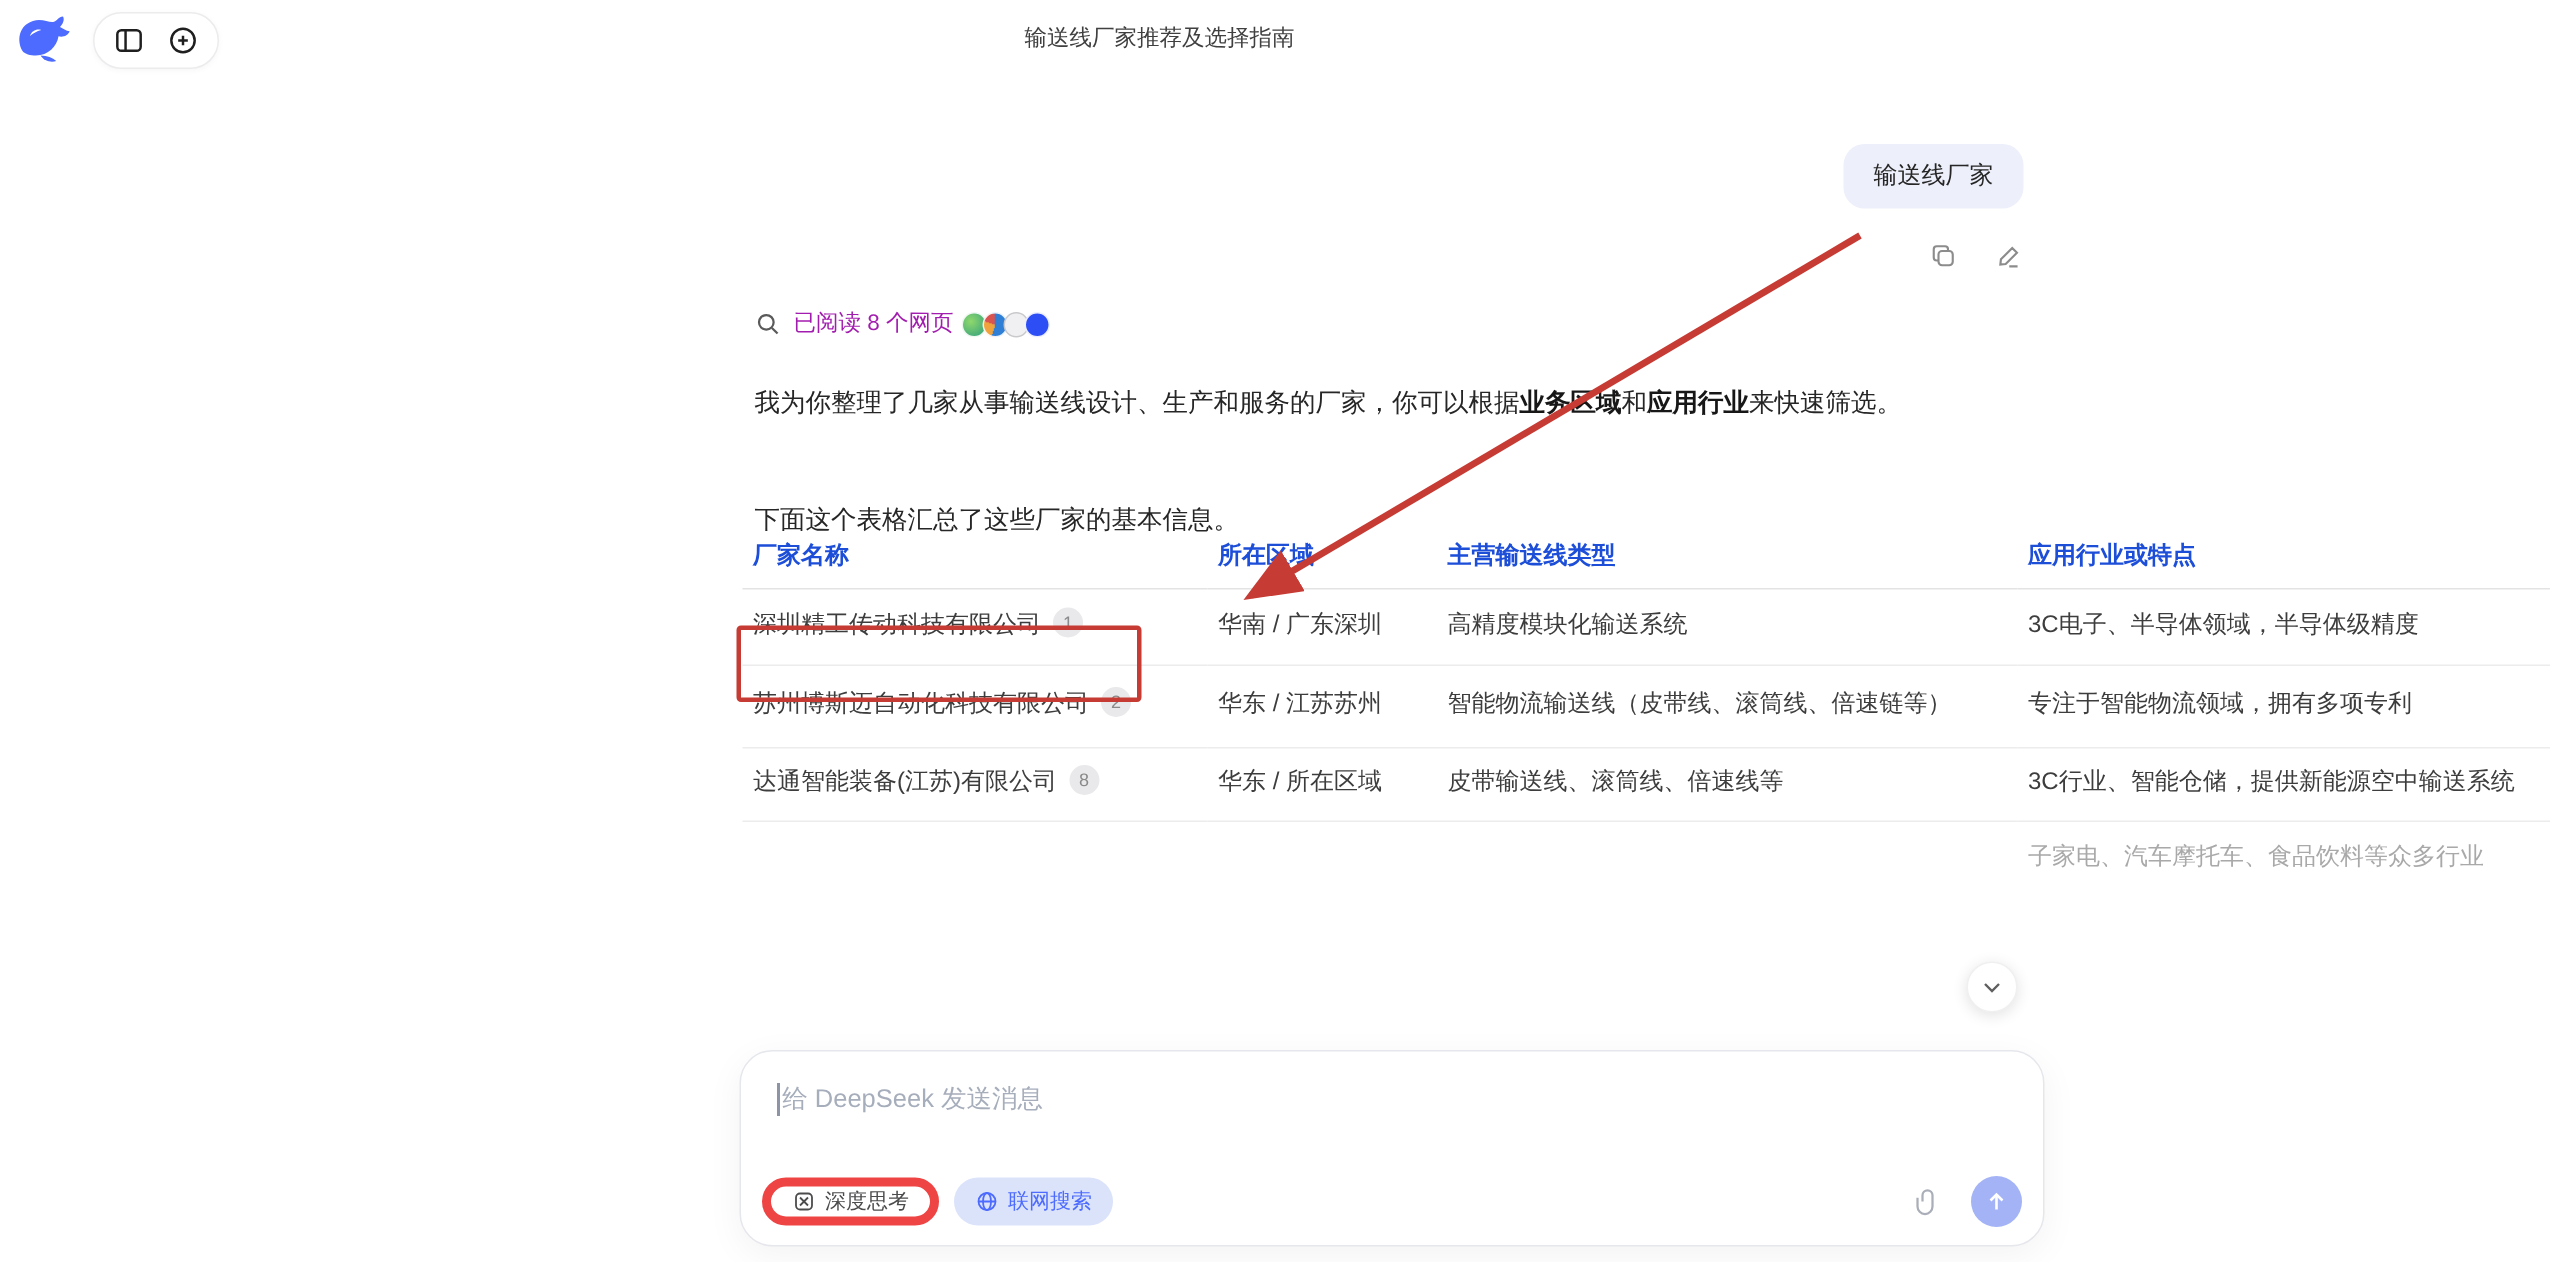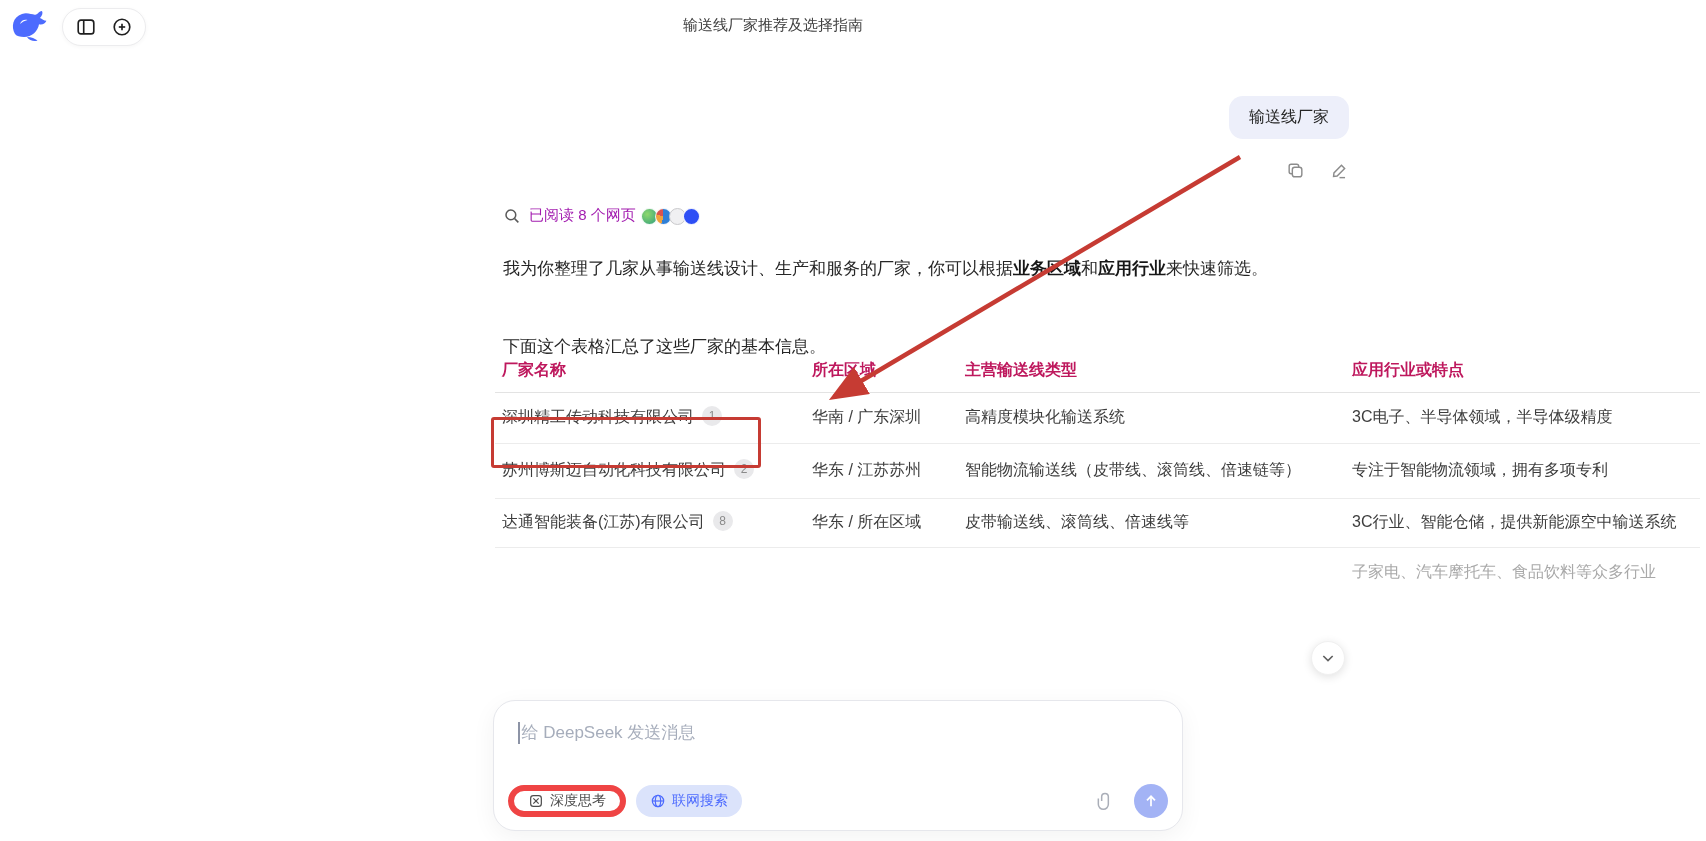--- a/index.html
+++ b/index.html
@@ -33,21 +33,21 @@
   .fav-gray  { background:#f0f0f2; border:1px solid #c9c9cc; }
   .fav-baidu { background:#2d4ef5; }
   .para { left:503px; width:1100px; font-size:17px; line-height:1.55; color:#262626; }
   .p1 { top:256px; }
   .p2 { top:318px;margin-top:16px; }
   .para b { font-weight:bold; color:#171717; }
 
   
   .tablewrap { left:495px; top:350px; width:1205px; }
   table { border-collapse:collapse; table-layout:fixed; width:1205px; }
-  th { text-align:left; font-size:16px; color:#be185d; font-weight:bold;
+  th { text-align:left; font-size:16px; color:#1d4ed8; font-weight:bold;
     border-bottom:1px solid #e3e3e3; height:42px; vertical-align:middle; }
   td { font-size:16px; color:#3d3d3d; border-bottom:1px solid #ececec;
     vertical-align:middle; line-height:1.55; }
   th, td { padding:6px 22px 6px 7px; }
   .r1 td { height:90px; } .r2 td { height:51px; } .r3 td { height:52px; }
   .r4 td { height:55px; } .r5 td { height:49px; }
   .r6 td { height:50px; border-bottom:none; color:#a9a9a9; }
   .cite-badge { display:inline-flex; width:20px; height:20px; border-radius:10px;
     background:#e9e9eb; color:#8a8a8a; font-size:12px; align-items:center;
     justify-content:center; margin-left:8px; vertical-align:2px; cursor:pointer; }
@@ -57,21 +57,21 @@
     border:3px solid #c63b33; border-radius:3px; z-index:7; pointer-events:none; }
   .arrow-svg { left:0; top:0; z-index:8; pointer-events:none; }
 
   
   .scroll-btn { left:1311px; top:641px; width:34px; height:34px; border-radius:50%;
     background:#fff; border:1px solid #f0f0f0; box-shadow:0 2px 10px rgba(0,0,0,.12);
     display:flex; align-items:center; justify-content:center; color:#5f5f5f;
     cursor:pointer; z-index:6; }
 
   
-  .composer { left:493px; top:700px; width:690px; height:131px; background:#fff;
+  .composer { left:493px; top:700px; width:870px; height:131px; background:#fff;
     border:1px solid #e6e7ec; border-radius:22px; box-shadow:0 6px 24px rgba(0,0,0,.05);
     z-index:5; }
   .composer-input { position:absolute; left:24px; top:20px; width:700px; font-size:17px;
     color:#a6adbb; display:flex; align-items:center; }
   .caret { width:1.5px; height:22px; background:#8d94a6; margin-right:2px; }
   .composer-row { position:absolute; left:14px; right:14px; bottom:12px; height:34px;
     display:flex; align-items:center; }
   .chip { display:flex; align-items:center; gap:6px; height:32px; padding:0 14px;
     border-radius:16px; font-size:14px; cursor:pointer; }
   .chip-deepthink { border:6px solid #ef4444; background:#fff; color:#4c4c4c; }

